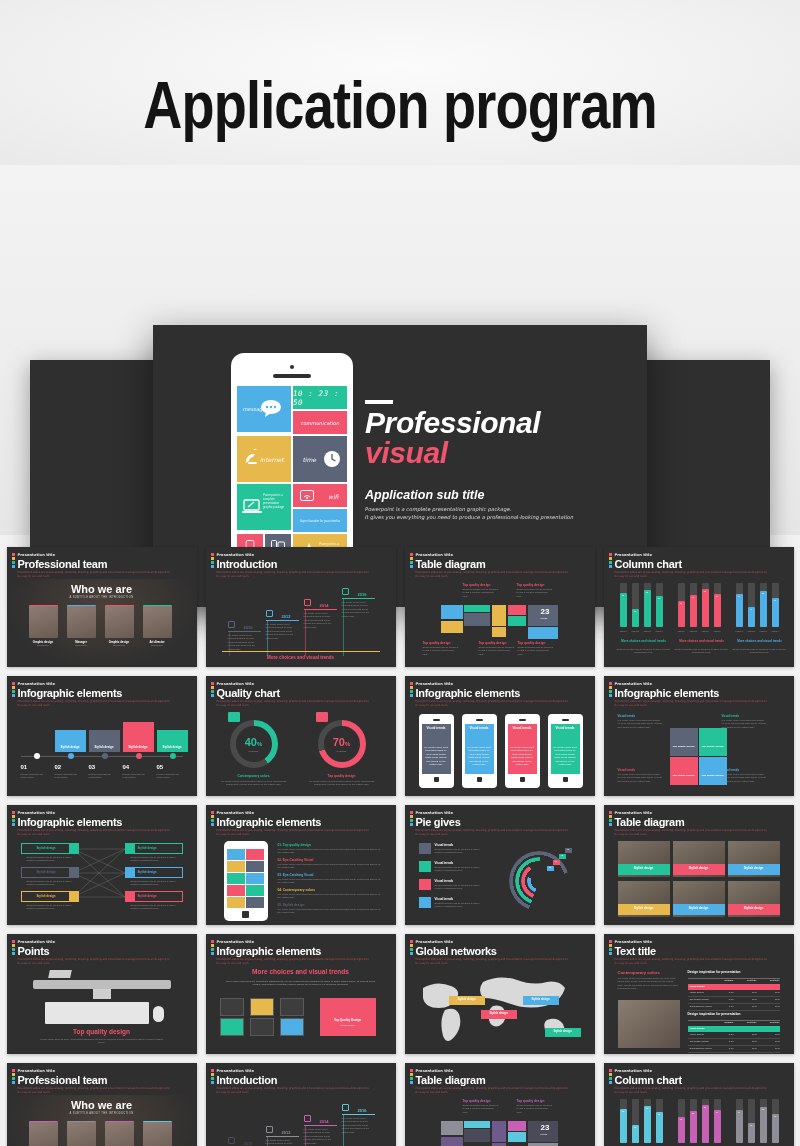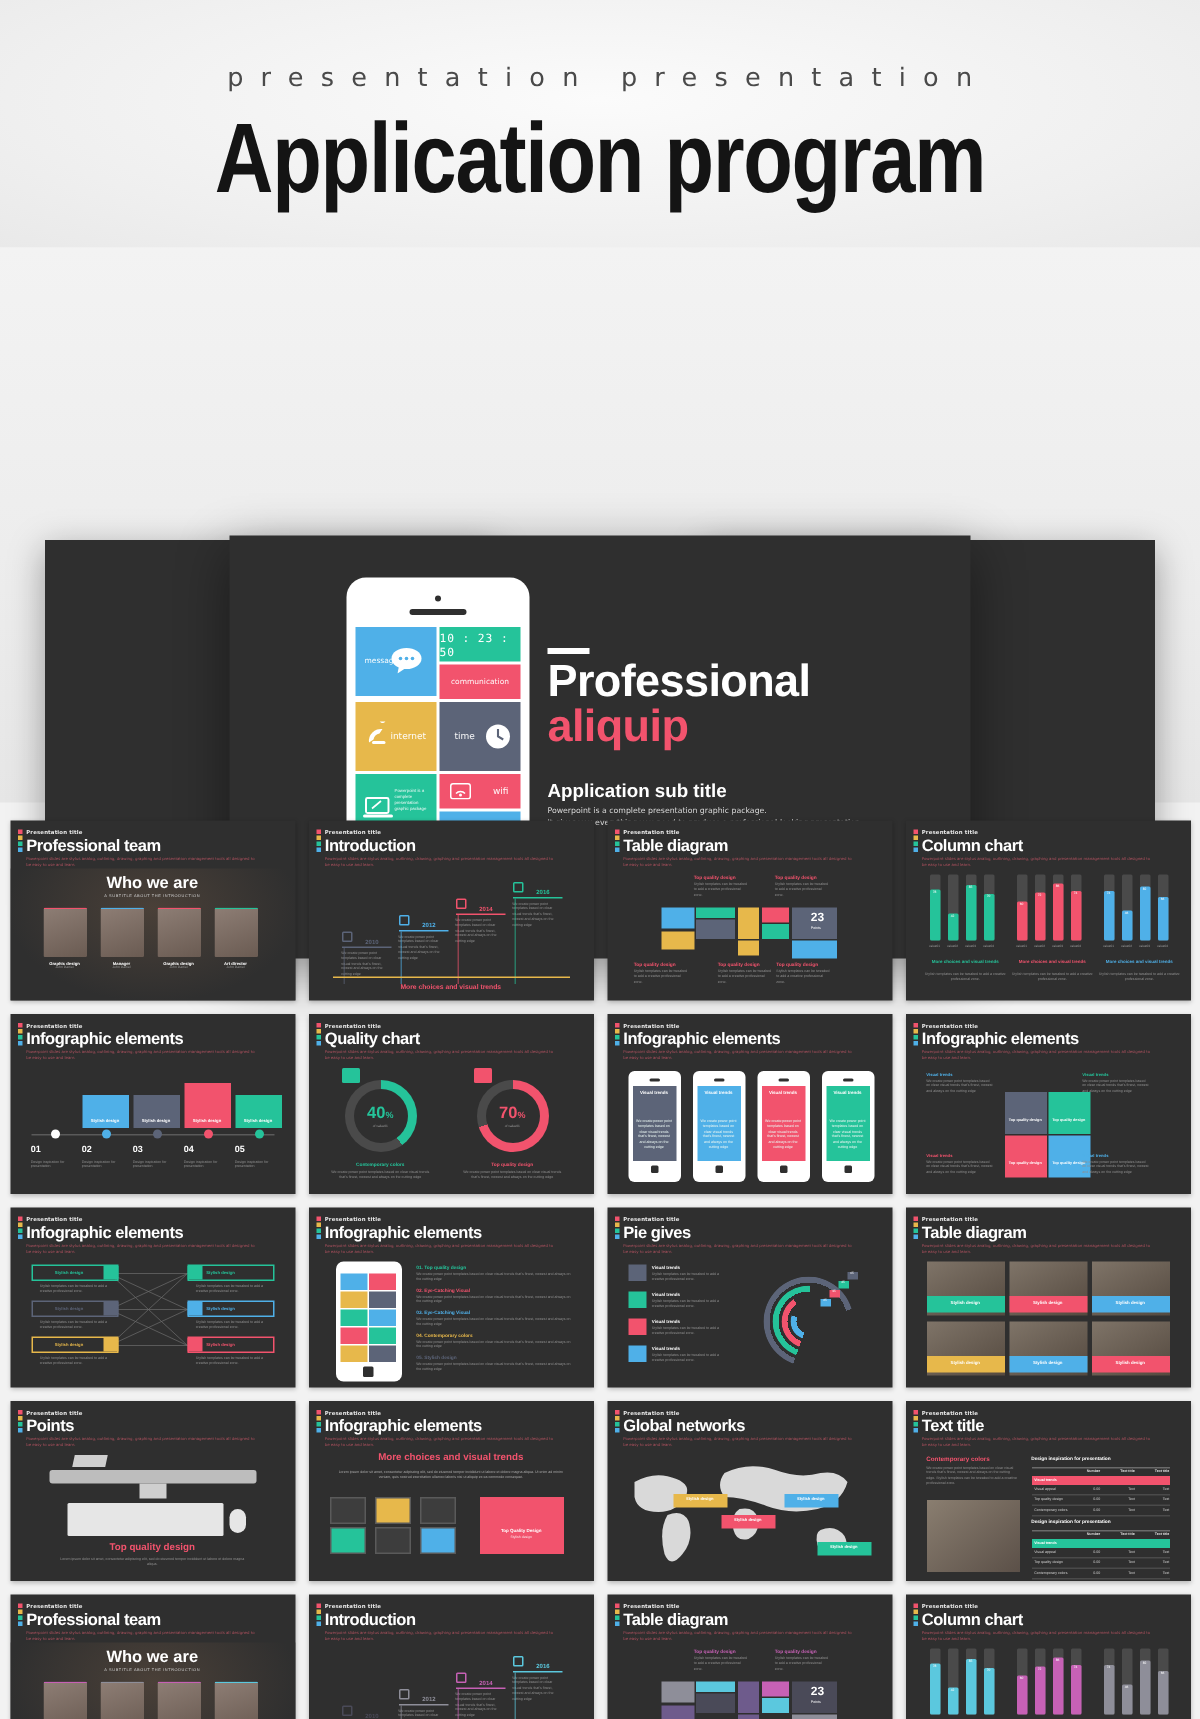--- a/index.html
+++ b/index.html
@@ -44,25 +44,26 @@
   .hero-bg {
     position: absolute; top: 195px; width: 300px; height: 245px;
     background: #2f2f2f;
     box-shadow: 0 6px 22px rgba(0,0,0,.35);
     overflow: hidden;
   }
   .hero-bg.left  { left: 30px; }
   .hero-bg.right { left: 470px; }
 
   .hero-main {
-    position: absolute; left: 153px; top: 192px;
+    position: absolute; left: 153px; top: 160px;
     width: 494px; height: 282px;
     background: #2f2f2f;
     box-shadow: 0 10px 34px rgba(0,0,0,.45);
     overflow: hidden;
+    font-style: italic;
   }
 
   
   .phone {
     position: absolute;
     background: #ffffff;
     border-radius: 13px;
   }
   .phone .speaker {
     position: absolute; left: 50%; transform: translateX(-50%);
@@ -158,21 +159,20 @@
   
   .ttl-ctr { position: absolute; width: 100%; text-align: center; color: #fff; }
   .hl-white { font-weight: 700; color: #fff; }
   .mini { font-size: 2.4px; line-height: 3.4px; color: #8e8e8e; }
   .face { position: absolute; border-radius: 1px; background-size: cover; }
 </style>
 </head>
 <body>
 
 <div class="header">
-  <div class="kicker">presentation presentation</div>
   <div class="bigtitle">Application program</div>
 </div>
 
 <div class="hero-band">
 
   <div class="hero-bg left">
 
     <div class="phone" style="left:155px;top:40px;width:92px;height:172px;">
       <div class="cam" style="top:9px;width:3px;height:3px;"></div>
       <div class="speaker" style="top:15px;width:26px;height:3px;"></div>
@@ -284,21 +284,21 @@
           </svg>
           <span class="micro" style="position:absolute;right:4px;top:8px;width:24px;">Powerpoint is a complete presentation graphic package</span>
         </div>
       </div>
 
       <div class="home" style="bottom:8px;width:16px;height:16px;"></div>
     </div>
 
     <div class="hero-rule" style="left:212px;top:75px;"></div>
     <div class="hero-h1" style="left:212px;top:82px;">Professional</div>
-    <div class="hero-h2" style="left:212px;top:112px;">aliquip</div>
+    <div class="hero-h2" style="left:212px;top:112px;">visual</div>
     <div class="hero-sub" style="left:212px;top:163px;">Application sub title</div>
     <div class="hero-body" style="left:212px;top:180px;">Powerpoint is a complete presentation graphic package.</div>
     <div class="hero-body" style="left:212px;top:188px;">It gives you everything you need to produce a professional-looking presentation</div>
   </div>
 </div>
 
 <div class="grid" id="grid">
     <div class="thumb">
       <div class="accent-dots">
         <i style="background:#F2536D"></i>

